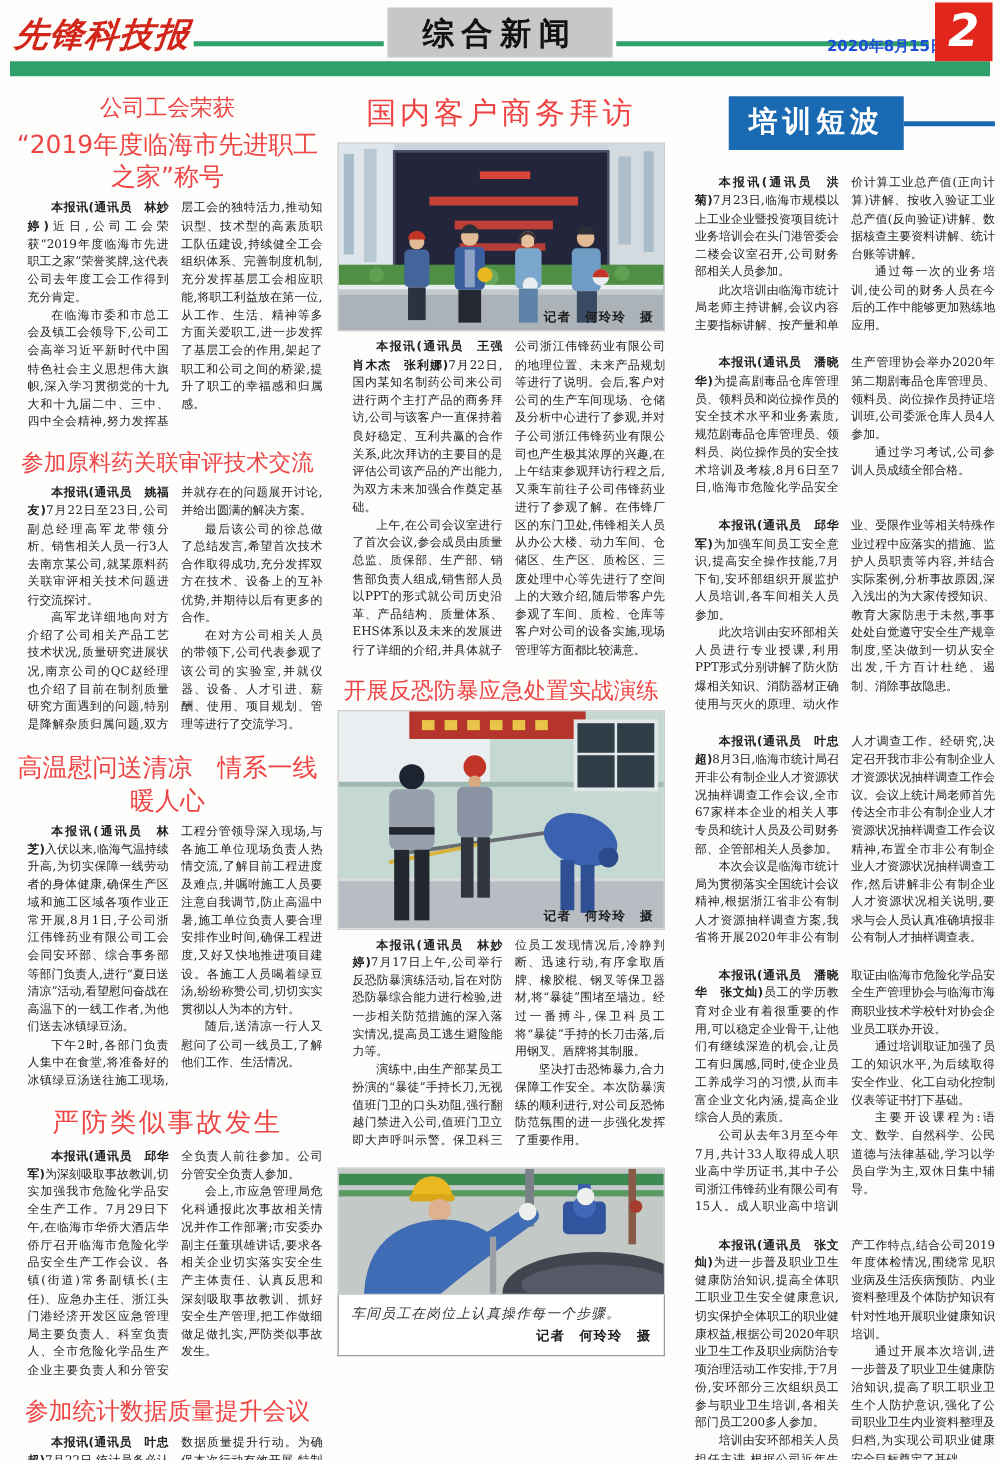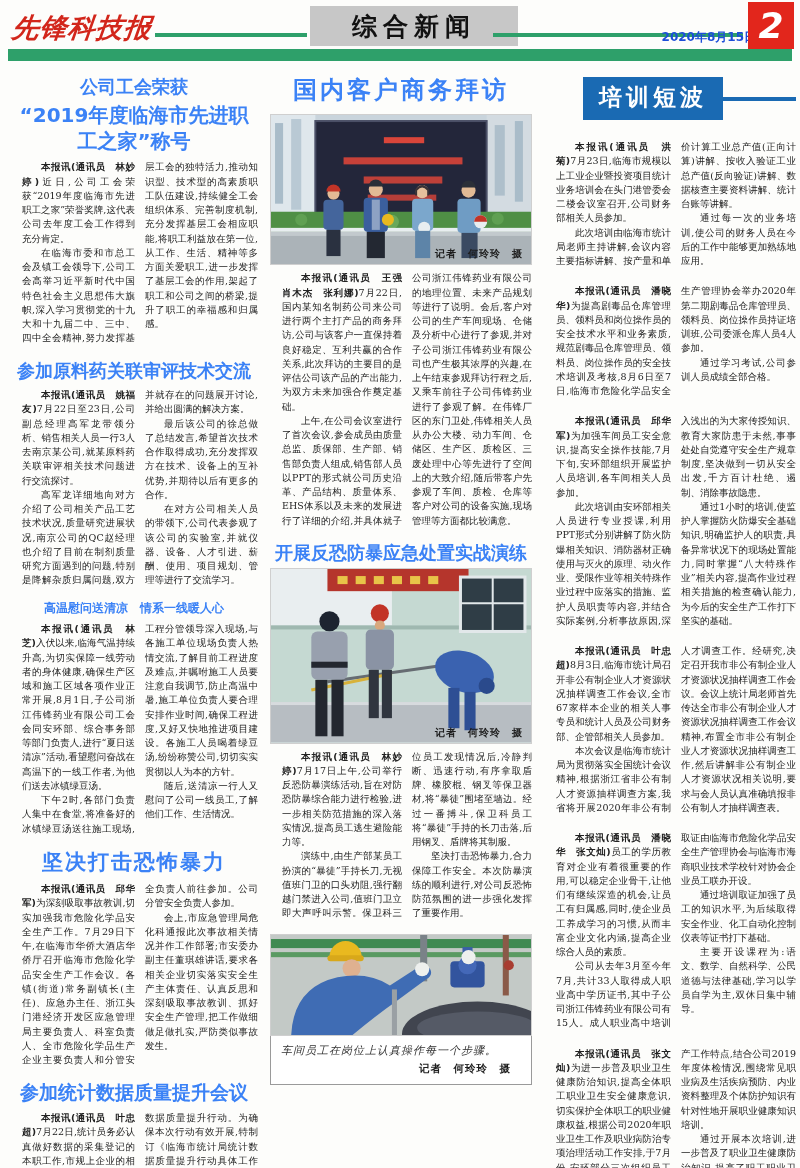--- a/index.html
+++ b/index.html
@@ -4,52 +4,52 @@
 <style>
   html,body{margin:0;padding:0;background:#e9e9e9;}
   .page{position:relative;width:800px;height:1168px;margin:0 auto;background:#fdfdfb;overflow:hidden;
         font-family:"DejaVu Serif",serif;color:#222;}
   
   .masthead{position:relative;height:48px;}
   .paper-name{position:absolute;left:12px;top:10px;font-family:"DejaVu Serif",serif;
               font-size:27px;font-weight:bold;font-style:italic;color:#d2261b;transform:skewX(-6deg);letter-spacing:1px;}
   .rule-left{position:absolute;left:155px;top:33px;width:152px;height:4px;background:#2ea06a;}
   .rule-right{position:absolute;left:493px;top:33px;width:250px;height:4px;background:#2ea06a;}
-  .section-box{position:absolute;left:310px;top:6px;width:208px;height:40px;background:#c7c7c7;
+  .section-box{position:absolute;left:310px;top:6px;width:180px;height:40px;background:#c7c7c7;
                display:flex;align-items:center;justify-content:center;}
   .section-box span{font-family:"DejaVu Sans",sans-serif;font-weight:bold;font-size:25px;color:#111;letter-spacing:6px;}
   .issue-date{position:absolute;right:44px;top:29px;font-family:"DejaVu Sans",sans-serif;
               font-size:12px;font-weight:bold;color:#1d4ed8;text-align:center;}
   .page-num{position:absolute;right:6px;top:2px;width:46px;height:47px;background:#e2261c;
             display:flex;align-items:center;justify-content:center;
             font-family:"DejaVu Sans",sans-serif;font-weight:bold;font-style:italic;font-size:36px;color:#fff;}
   .green-bar{height:12px;background:#2ea06a;margin:1px 8px 0 8px;}
   
   .columns{display:grid;grid-template-columns:248px 262px 252px;column-gap:12px;padding:14px 4px 0 10px;}
   .col{min-width:0;}
   
   .article{margin-bottom:13px;}
-  .article h2{font-family:"DejaVu Sans",sans-serif;font-weight:bold;color:#3b82f6;
+  .article h2{font-family:"DejaVu Sans",sans-serif;font-weight:normal;color:#ef4444;
               text-align:center;margin:0 0 4px 0;line-height:1.3;}
   h2:empty{display:none;}
   .h24{font-size:24px;letter-spacing:3px;margin-bottom:8px!important;}
   .h21{font-size:21px;letter-spacing:2px;}
   .h19{font-size:19px;}
   .h18{font-size:18px;}
-  .h16{font-size:12px;}
+  .h16{font-size:20px;}
   .h15{font-size:20px;}
   .body{column-count:2;column-gap:10px;font-size:9.5px;line-height:1.5;text-align:justify;margin-top:6px;margin-left:12px;}
   .body p{margin:0;text-indent:2em;}
   .lead{font-family:"DejaVu Sans",sans-serif;font-weight:bold;}
   
   .photo-wrap{position:relative;margin:2px 0 6px 0;border:1px solid #cfcfcf;background:#dfe5e8;}
   .photo-wrap svg{display:block;width:100%;height:auto;}
   .photo-credit{position:absolute;right:8px;bottom:3px;font-family:"DejaVu Sans",sans-serif;
                 font-size:10px;font-weight:bold;color:#1d1d1d;letter-spacing:1px;}
-  .caption-box{border:1px solid #9a9a9a;border-top:none;background:#fff;padding:7px 20px 8px 10px;margin:0;}
+  .caption-box{border:1px solid #9a9a9a;border-top:none;background:#fff;padding:7px 10px 8px 10px;margin:0;}
   .cap-text{font-style:italic;font-size:11px;color:#333;letter-spacing:1px;}
   .cap-credit{text-align:right;font-family:"DejaVu Sans",sans-serif;font-weight:bold;font-size:10.5px;
               color:#1d1d1d;margin-top:4px;letter-spacing:1px;}
   
   .train-header{display:flex;align-items:center;margin:2px 0 20px 0;padding-left:39px;}
   .train-box{background:#1a6ab3;color:#fff;padding:5px 16px 7px 16px;
              font-family:"DejaVu Sans",sans-serif;font-weight:bold;font-size:23px;letter-spacing:4px;}
   .train-rule{flex:1;height:4px;background:#1a6ab3;}
   .brief{margin-bottom:16px;}
 </style>
@@ -96,21 +96,21 @@
       <article class="article">
         <h2 class="h16">高温慰问送清凉　情系一线暖人心</h2>
         <div class="body">
           <p><b class="lead">本报讯(通讯员　林芝)</b><span>入伏以来,临海气温持续升高,为切实保障一线劳动者的身体健康,确保生产区域和施工区域各项作业正常开展,8月1日,子公司浙江伟锋药业有限公司工会会同安环部、综合事务部等部门负责人,进行“夏日送清凉”活动,看望慰问奋战在高温下的一线工作者,为他们送去冰镇绿豆汤。</span></p>
         <p>下午2时,各部门负责人集中在食堂,将准备好的冰镇绿豆汤送往施工现场,工程分管领导深入现场,与各施工单位现场负责人热情交流,了解目前工程进度及难点,并嘱咐施工人员要注意自我调节,防止高温中暑,施工单位负责人要合理安排作业时间,确保工程进度,又好又快地推进项目建设。各施工人员喝着绿豆汤,纷纷称赞公司,切切实实贯彻以人为本的方针。</p>
             <p>随后,送清凉一行人又慰问了公司一线员工,了解他们工作、生活情况。</p>
           </div>
       </article>
 
       <article class="article">
-        <h2 class="h21">坚决打击恐怖暴力</h2>
+        <h2 class="h21">严防类似事故发生</h2>
         <div class="body">
           <p><b class="lead">本报讯(通讯员　邱华军)</b><span>为深刻吸取事故教训,切实加强我市危险化学品安全生产工作。7月29日下午,在临海市华侨大酒店华侨厅召开临海市危险化学品安全生产工作会议。各镇(街道)常务副镇长(主任)、应急办主任、浙江头门港经济开发区应急管理局主要负责人、科室负责人、全市危险化学品生产企业主要负责人和分管安全负责人前往参加。公司分管安全负责人参加。</span></p>
         <p>会上,市应急管理局危化科通报此次事故相关情况并作工作部署;市安委办副主任董琪雄讲话,要求各相关企业切实落实安全生产主体责任、认真反思和深刻吸取事故教训、抓好安全生产管理,把工作做细做足做扎实,严防类似事故发生。</p>
           </div>
       </article>
 
       <article class="article">
         <h2 class="h19">参加统计数据质量提升会议</h2>
         <div class="body">
           <p><b class="lead">本报讯(通讯员　叶忠超)</b><span>7月22日,统计员务必认真做好数据的采集登记的本职工作,市规上企业的相关统计人员及公司统计员参加。</span></p>
@@ -284,21 +284,20 @@
         <div class="body">
           <p><b class="lead">本报讯(通讯员　潘晓华)</b><span>为提高剧毒品仓库管理员、领料员和岗位操作员的安全技术水平和业务素质,规范剧毒品仓库管理员、领料员、岗位操作员的安全技术培训及考核,8月6日至7日,临海市危险化学品安全生产管理协会举办2020年第二期剧毒品仓库管理员、领料员、岗位操作员持证培训班,公司委派仓库人员4人参加。</span></p>
         <p>通过学习考试,公司参训人员成绩全部合格。</p>
           </div>
       </div>
 
       <div class="brief">
         <div class="body">
           <p><b class="lead">本报讯(通讯员　邱华军)</b><span>为加强车间员工安全意识,提高安全操作技能,7月下旬,安环部组织开展监护人员培训,各车间相关人员参加。</span></p>
         <p>此次培训由安环部相关人员进行专业授课,利用PPT形式分别讲解了防火防爆相关知识、消防器材正确使用与灭火的原理、动火作业、受限作业等相关特殊作业过程中应落实的措施、监护人员职责等内容,并结合实际案例,分析事故原因,深入浅出的为大家传授知识、教育大家防患于未然,事事处处自觉遵守安全生产规章制度,坚决做到一切从安全出发,千方百计杜绝、遏制、消除事故隐患。</p>
-            <p>通过1小时的培训,使监护人掌握防火防爆安全基础知识,明确监护人的职责,具备异常状况下的现场处置能力,同时掌握“八大特殊作业”相关内容,提高作业过程相关措施的检查确认能力,为今后的安全生产工作打下坚实的基础。</p>
           </div>
       </div>
 
       <div class="brief">
         <div class="body">
           <p><b class="lead">本报讯(通讯员　叶忠超)</b><span>8月3日,临海市统计局召开非公有制企业人才资源状况抽样调查工作会议,全市67家样本企业的相关人事专员和统计人员及公司财务部、企管部相关人员参加。</span></p>
         <p>本次会议是临海市统计局为贯彻落实全国统计会议精神,根据浙江省非公有制人才资源抽样调查方案,我省将开展2020年非公有制人才调查工作。经研究,决定召开我市非公有制企业人才资源状况抽样调查工作会议。会议上统计局老师首先传达全市非公有制企业人才资源状况抽样调查工作会议精神,布置全市非公有制企业人才资源状况抽样调查工作,然后讲解非公有制企业人才资源状况相关说明,要求与会人员认真准确填报非公有制人才抽样调查表。</p>
           </div>
       </div>
 

